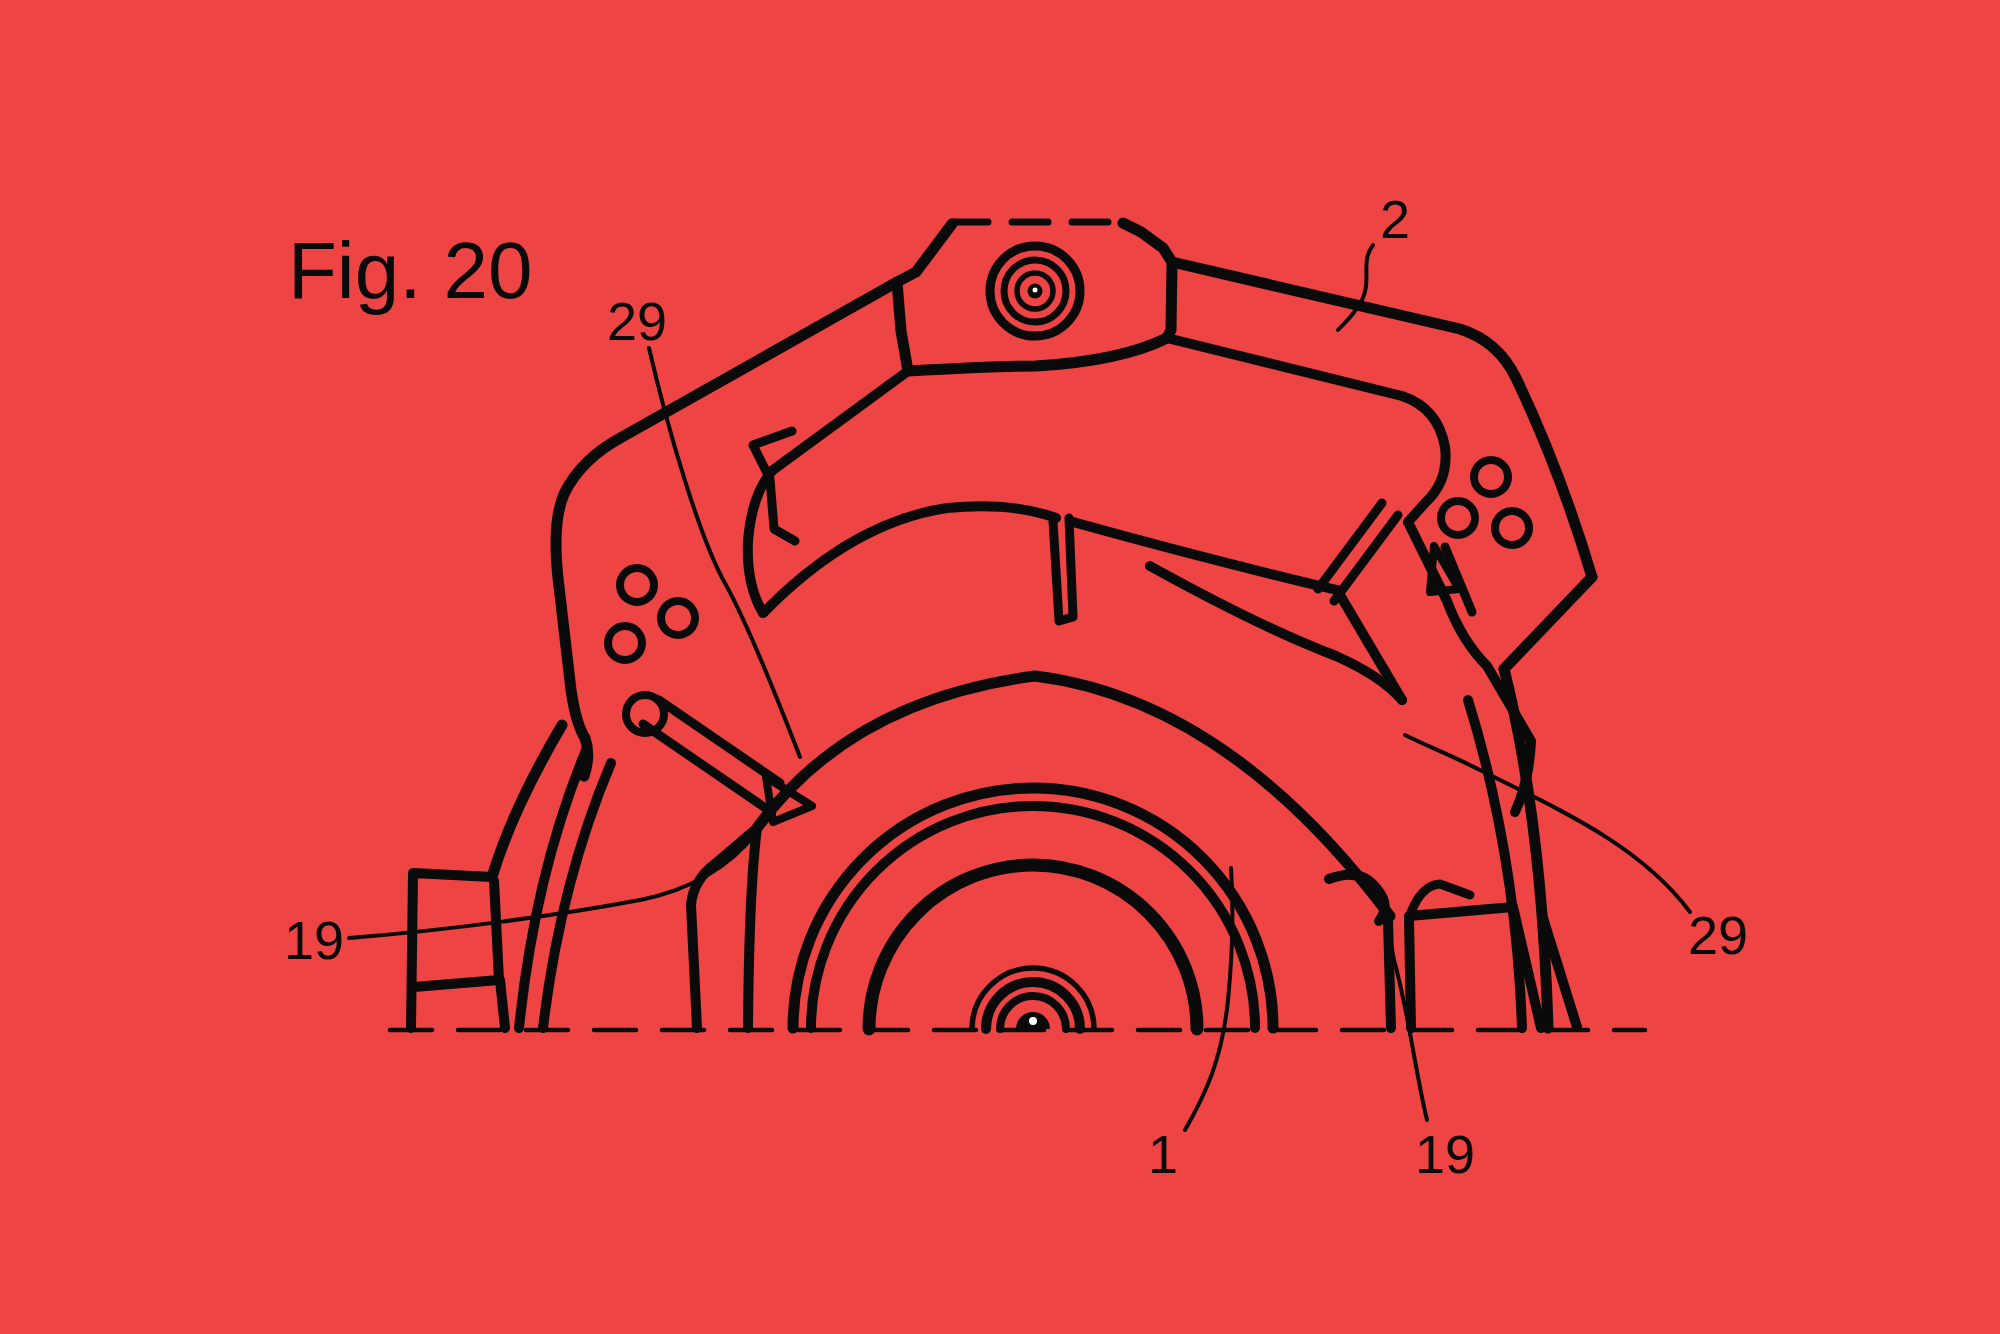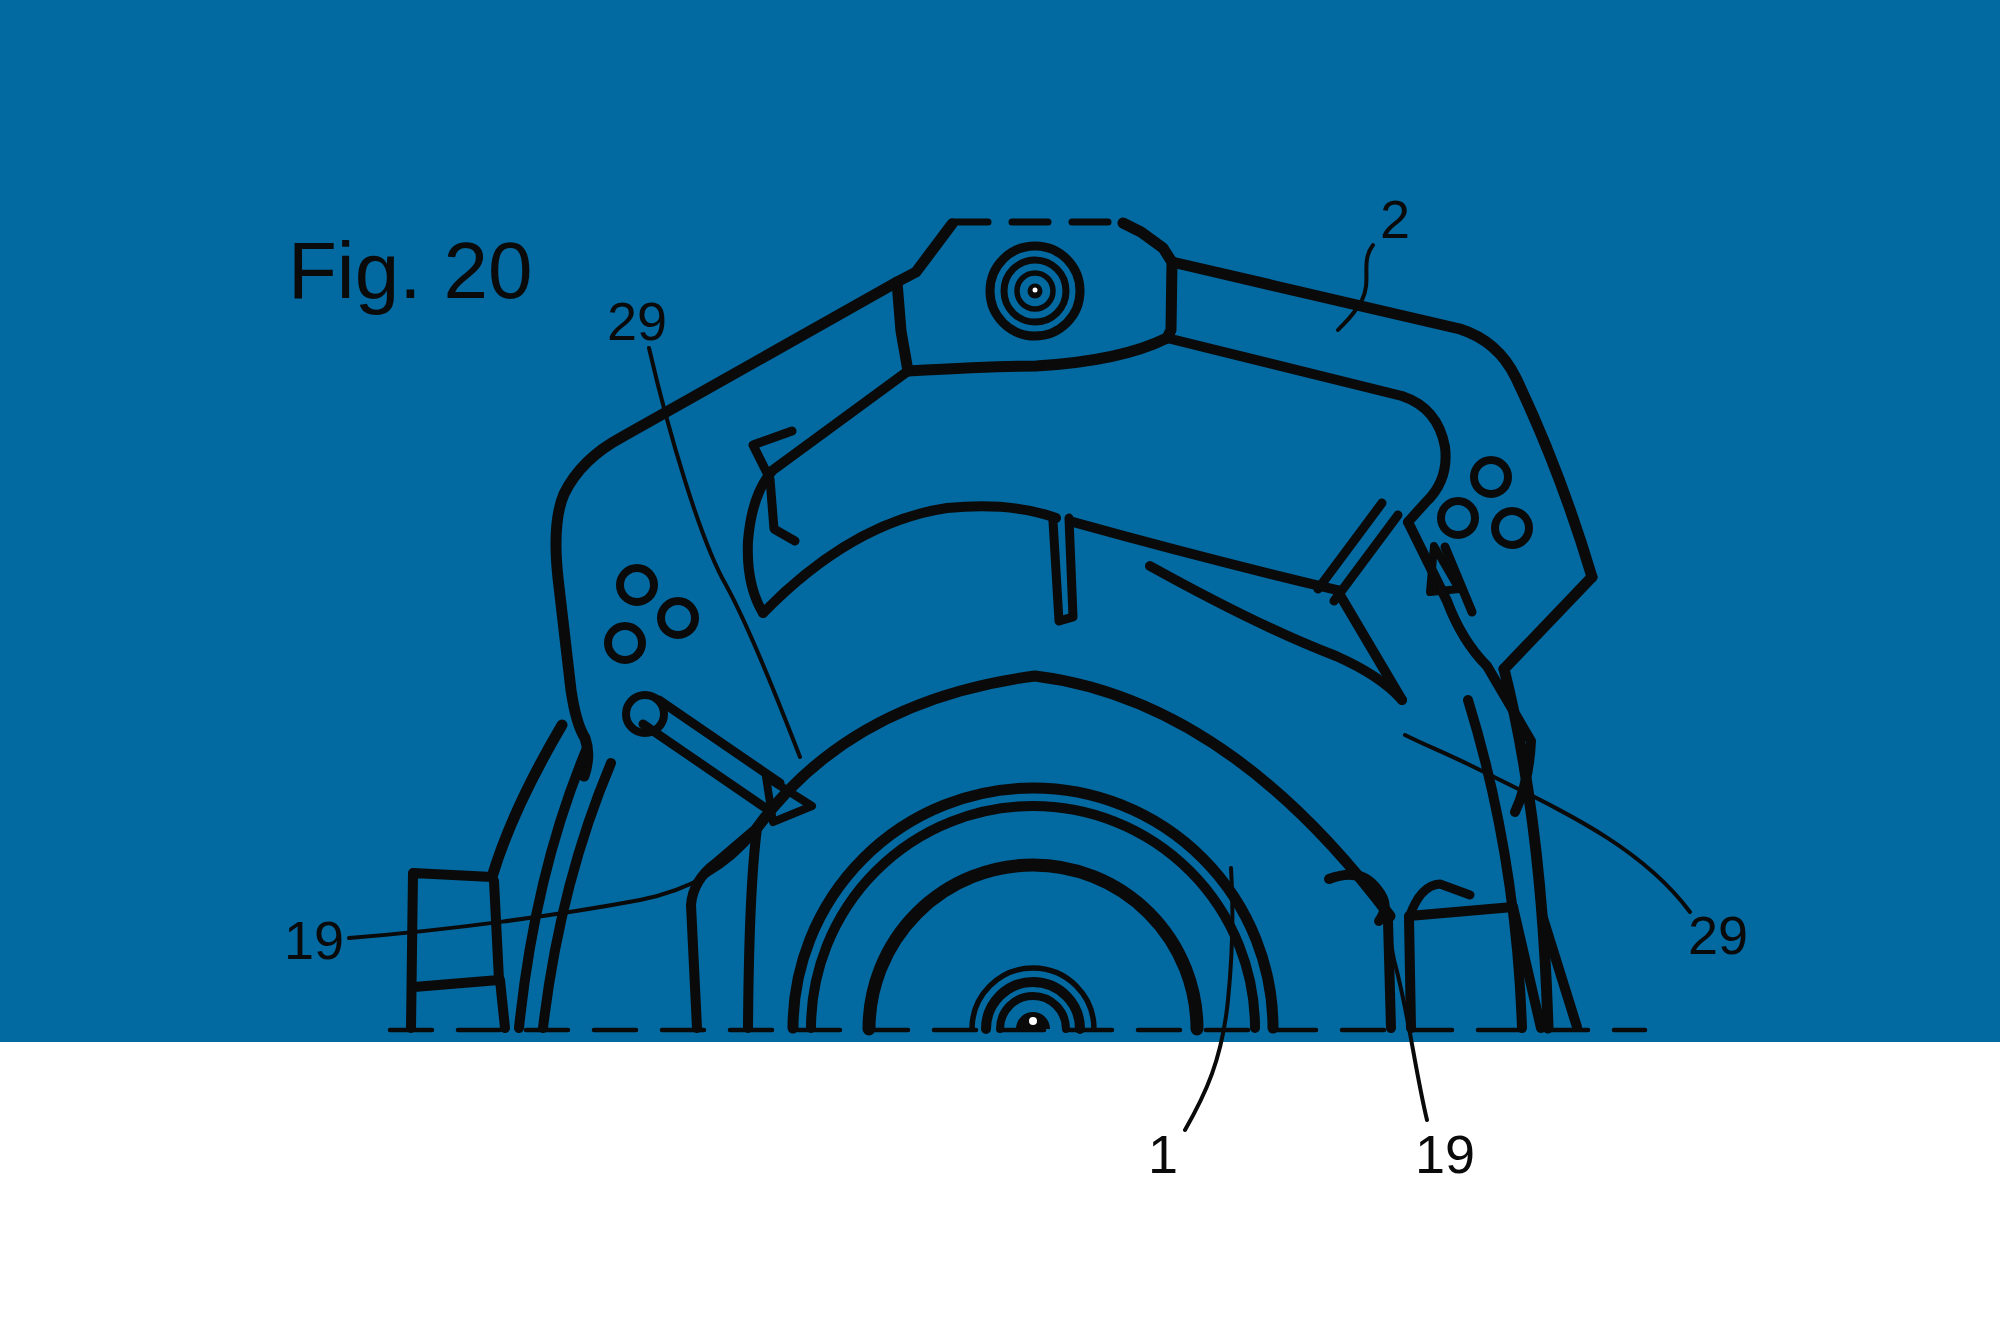--- a/index.html
+++ b/index.html
@@ -7,22 +7,22 @@
     padding: 0;
     background: #ffffff;
     width: 2000px;
     height: 1334px;
     overflow: hidden;
     font-family: "Liberation Sans", sans-serif;
   }
   .figure-wrap {
     position: relative;
     width: 2000px;
-    height: 1042px;
-    background: #0369a1;
+    height: 1334px;
+    background: #ef4444;
   }
   svg { display: block; }
   .ink  { stroke: #0a0a0a; fill: none; stroke-linecap: round; stroke-linejoin: round; }
   .fill { fill: #0a0a0a; stroke: none; }
   text.ref-label {
     fill: #0a0a0a;
     font-family: "Liberation Sans", sans-serif;
     font-size: 54px;
     text-anchor: middle;
   }

